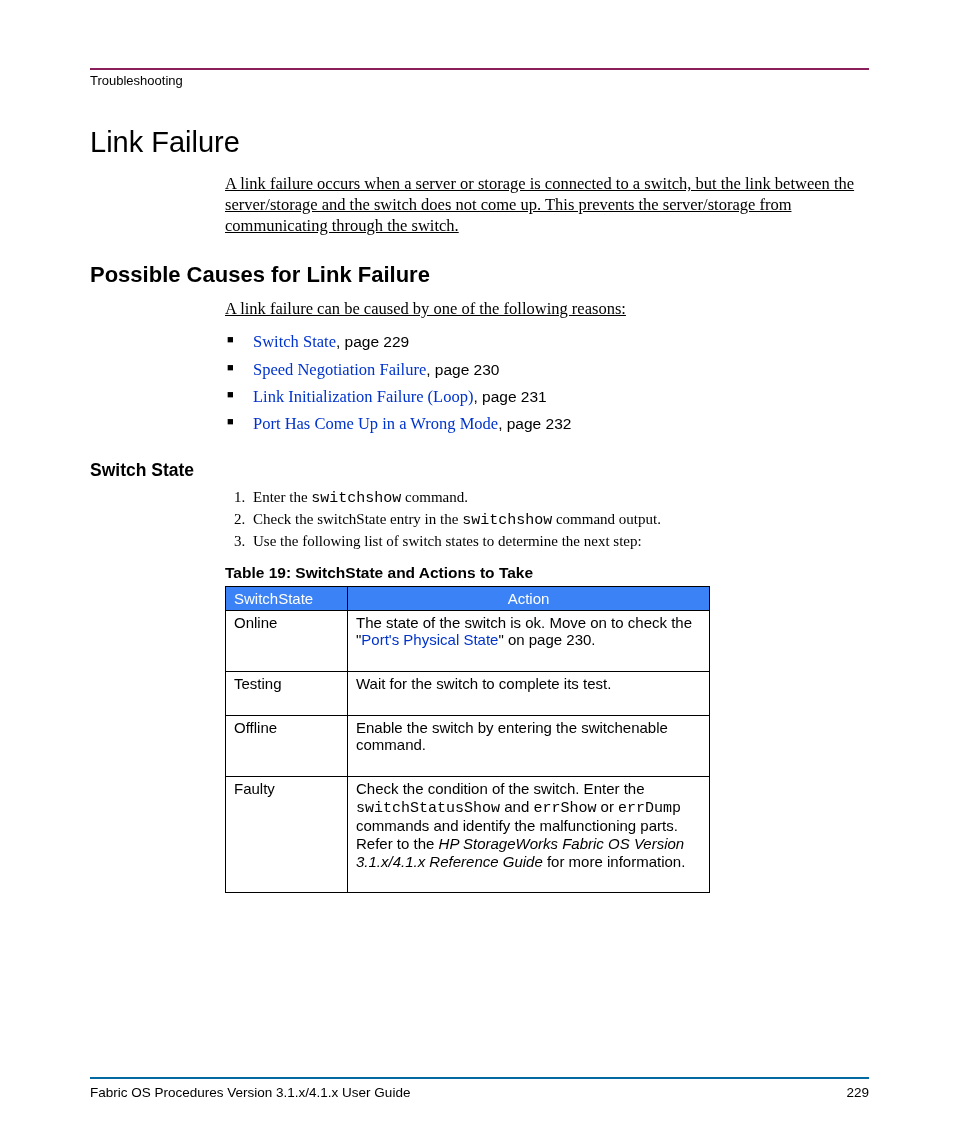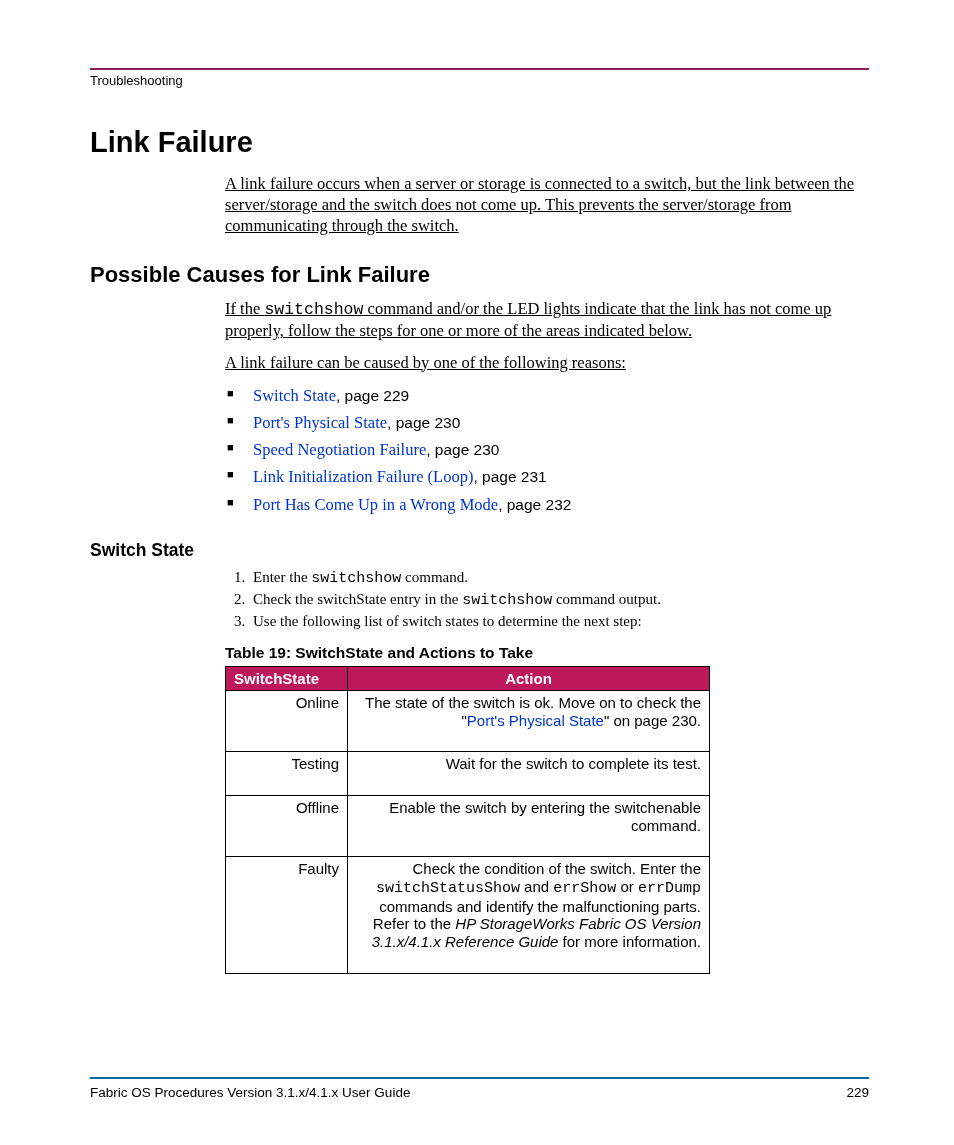--- a/index.html
+++ b/index.html
@@ -32,21 +32,21 @@
     right: 85px;
     border-top: 2px solid #0369a1;
     padding-top: 6px;
     font-family: "Trebuchet MS", Arial, sans-serif;
     font-size: 13.5px;
     display: flex;
     justify-content: space-between;
   }
   h1 {
     font-family: "Trebuchet MS", "Arial Narrow", Arial, sans-serif;
-    font-weight: bold;
+    font-weight: normal;
     font-size: 29px;
     margin: 38px 0 14px 0;
     letter-spacing: 0px;
   }
   h2 {
     font-family: "Trebuchet MS", "Arial Narrow", Arial, sans-serif;
     font-weight: bold;
     font-size: 22px;
     margin: 26px 0 10px 0;
   }
@@ -109,36 +109,35 @@
     font-size: 15.5px;
     margin: 14px 0 4px 0;
   }
   table.switchstate {
     border-collapse: collapse;
     width: 485px;
     font-family: "Trebuchet MS", Arial, sans-serif;
     font-size: 15px;
   }
   table.switchstate th {
-    background: #be185d;
+    background: #3b82f6;
     color: #fff;
-    font-weight: bold;
+    font-weight: normal;
     text-align: center;
     padding: 3px 8px;
     border: 1px solid #000;
   }
   table.switchstate th:first-child {
     text-align: left;
   }
   table.switchstate td {
     border: 1px solid #000;
     padding: 3px 8px 22px 8px;
     vertical-align: top;
     line-height: 1.18;
-    text-align: right;
   }
   table.switchstate td:first-child {
     width: 105px;
   }
   .italic {
     font-style: italic;
   }
 </style>
 </head>
 <body>
@@ -151,28 +150,24 @@
 
   <h1>Link Failure</h1>
 
   <div class="body-indent">
     <p class="body">A link failure occurs when a server or storage is connected to a switch, but the link between the server/storage and the switch does not come up. This prevents the server/storage from communicating through the switch.</p>
   </div>
 
   <h2>Possible Causes for Link Failure</h2>
 
   <div class="body-indent">
-    <p class="body">
-      <span>If the </span><span class="mono">switchshow</span><span> command and/or the LED lights indicate that the link has not come up properly, follow the steps for one or more of the areas indicated below.</span>
-    </p>
     <p class="body">A link failure can be caused by one of the following reasons:</p>
 
     <ul class="square">
       <li><span class="link">Switch State</span><span class="sans">, page 229</span></li>
-      <li><span class="link">Port's Physical State</span><span class="sans">, page 230</span></li>
       <li><span class="link">Speed Negotiation Failure</span><span class="sans">, page 230</span></li>
       <li><span class="link">Link Initialization Failure (Loop)</span><span class="sans">, page 231</span></li>
       <li><span class="link">Port Has Come Up in a Wrong Mode</span><span class="sans">, page 232</span></li>
     </ul>
   </div>
 
   <h3>Switch State</h3>
 
   <div class="body-indent">
     <ol class="steps">

